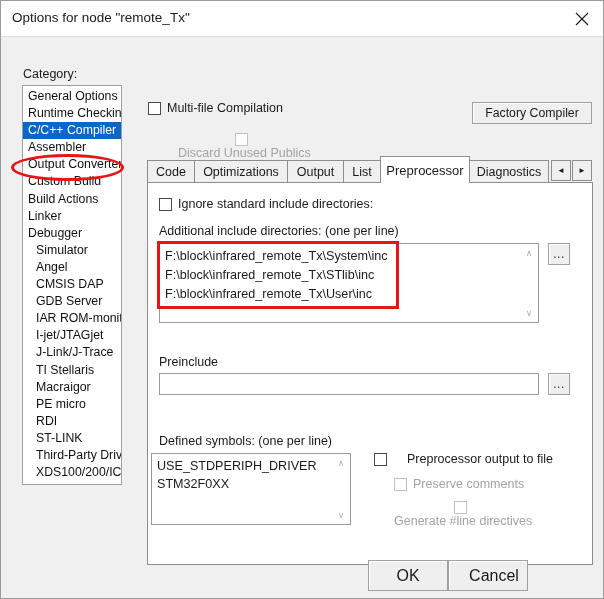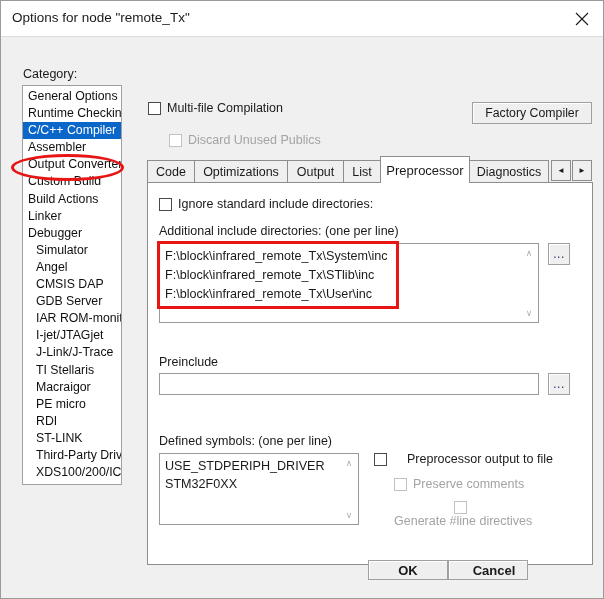--- a/index.html
+++ b/index.html
@@ -143,21 +143,21 @@
     margin-right: 6px;
     flex: 0 0 auto;
   }
   .chk-row.disabled { color: #a3a3a3; }
   .chk-row.disabled .chk-box {
     border-color: #c2c2c2;
     background: #ffffff;
   }
 
   #chk-multifile { left: 15px; top: 47px; }
-  #chk-discard { left: 36px; top: 79px; }
+  #chk-discard { left: 45px; top: 79px; flex-direction: column; }
 
   
   #tabstrip {
     position: absolute;
     left: 14px; top: 102px;
     width: 446px;
     height: 26px;
   }
   .tab {
     position: absolute;
@@ -293,21 +293,21 @@
     left: 11px; top: 190px;
     width: 380px;
     height: 22px;
     background: #ffffff;
     border: 1px solid #9a9a9a;
     box-sizing: border-box;
   }
 
   #defsym-box {
     position: absolute;
-    left: 11px; top: 270px;
+    left: 3px; top: 270px;
     width: 200px;
     height: 72px;
     background: #ffffff;
     border: 1px solid #9a9a9a;
     box-sizing: border-box;
   }
   #defsym-text {
     position: absolute;
     left: 5px; top: 3px;
     font-size: 12.6px;
@@ -316,32 +316,31 @@
     white-space: pre;
   }
 
   #chk-ppout { left: 226px; top: 269px; gap: 14px; }
   #chk-preserve { left: 246px; top: 294px; }
   #chk-genline { left: 246px; top: 318px; flex-direction: column; }
 
   
   .dlg-btn {
     position: absolute;
-    width: 80px; height: 20px;
+    width: 80px; height: 31px;
     background: #efefef;
     border: 1px solid #a0a0a0;
     box-shadow: inset 1px 1px 0 #ffffff;
     box-sizing: border-box;
-    font-size: 13px;
-    color: #1a1a1a;
-    display: flex;
-    align-items: center;
-    justify-content: center;
-    cursor: default;
-    font-weight: bold;
+    font-size: 16px;
+    color: #1a1a1a;
+    display: flex;
+    align-items: center;
+    justify-content: center;
+    cursor: default;
   }
   #btn-ok { left: 367px; top: 523px; }
   #btn-cancel { left: 447px; top: 523px; padding-left: 12px; }
 </style>
 </head>
 <body>
 
 <div id="screen">
 
   <div id="titlebar">

